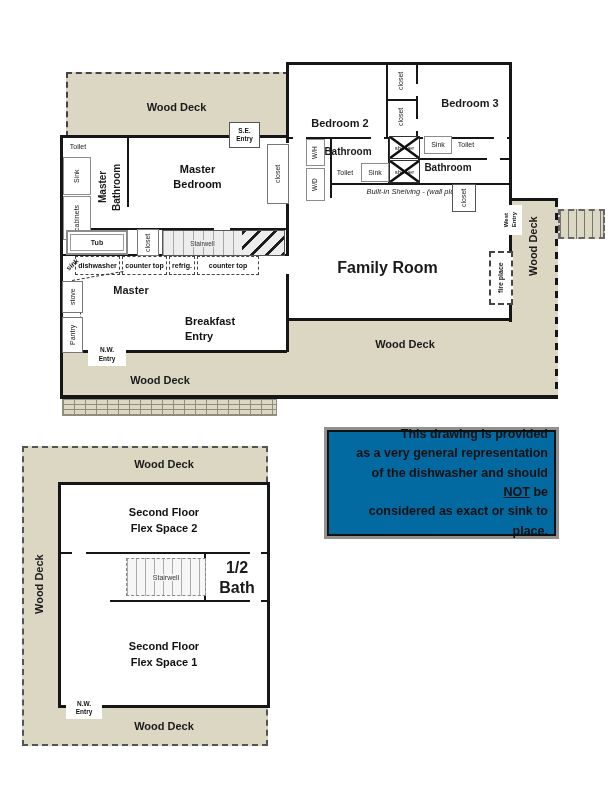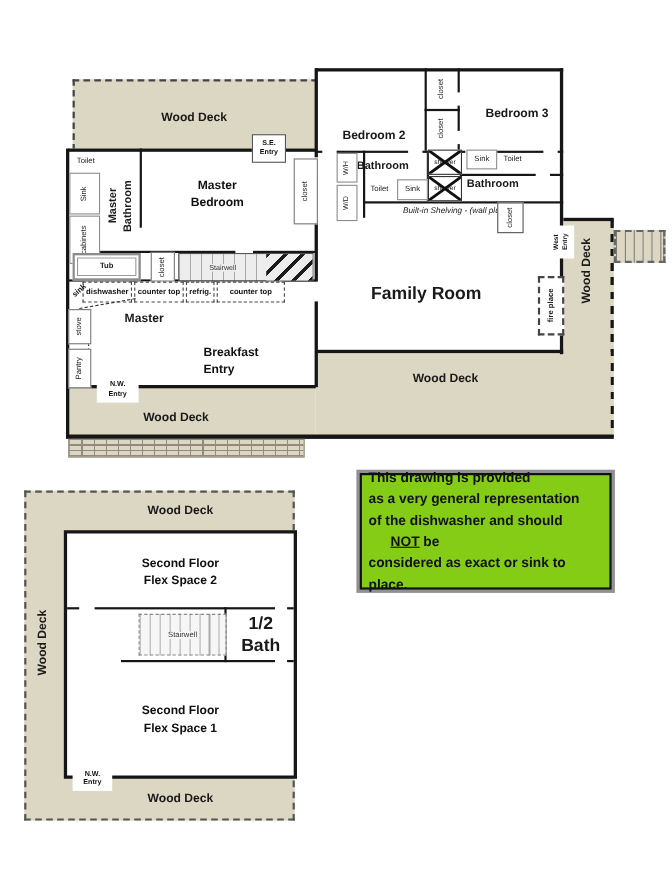--- a/index.html
+++ b/index.html
@@ -26,22 +26,22 @@
   .chip{background:#ededed;padding:0 2px;font-size:6.5px;color:#333;z-index:2;}
   .lattice{position:absolute;border:1px solid #8f8d7d;
     background:repeating-linear-gradient(90deg,#8f8d7d 0 1px,transparent 1px 11px),
                repeating-linear-gradient(0deg,#8f8d7d 0 1px,transparent 1px 5px),#dcd7c2;}
   .steps{position:absolute;border:2px dashed #666;
     background:repeating-linear-gradient(90deg,#777 0 1px,transparent 1px 8px),#dcd7c2;}
   .shower{position:absolute;background:#fff;border:1px solid #333;}
   .shower svg{position:absolute;left:0;top:0;width:100%;height:100%;}
   .shower span{position:absolute;left:0;top:0;right:0;bottom:0;display:flex;align-items:center;justify-content:center;
                font-size:6px;color:#111;}
-  .disc{position:absolute;background:#84cc16;border:2px solid #111;box-shadow:0 0 0 3px #919191;
-        display:flex;align-items:center;justify-content:center;text-align:left;
+  .disc{position:absolute;background:#0369a1;border:2px solid #111;box-shadow:0 0 0 3px #919191;
+        display:flex;align-items:center;justify-content:center;text-align:right;
         font-weight:bold;font-size:12.5px;line-height:1.55;color:#111;padding:4px 6px;box-sizing:border-box;}
   .disc u{text-decoration:underline;margin-left:20px;}
 </style>
 </head>
 <body>
 
 <div id="canvas">
 
   <div class="deck" style="left:66px;top:72px;width:221px;height:63px;border-top:2px dashed #444;border-left:2px dashed #444;"></div>
   <div class="deck" style="left:512px;top:200px;width:44px;height:197px;"></div>

